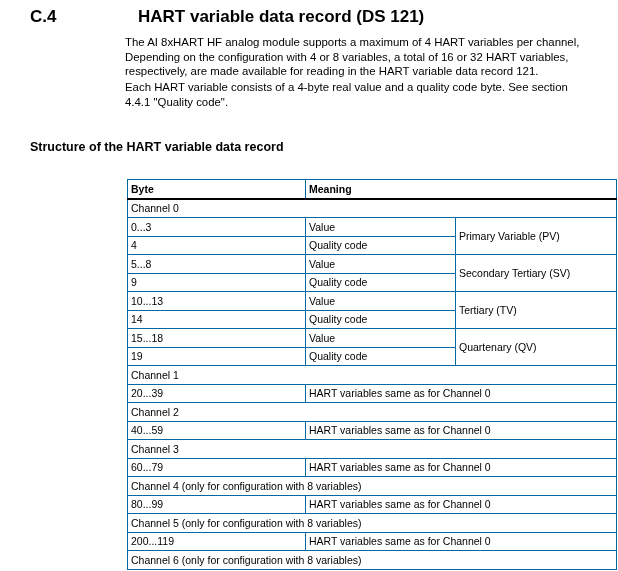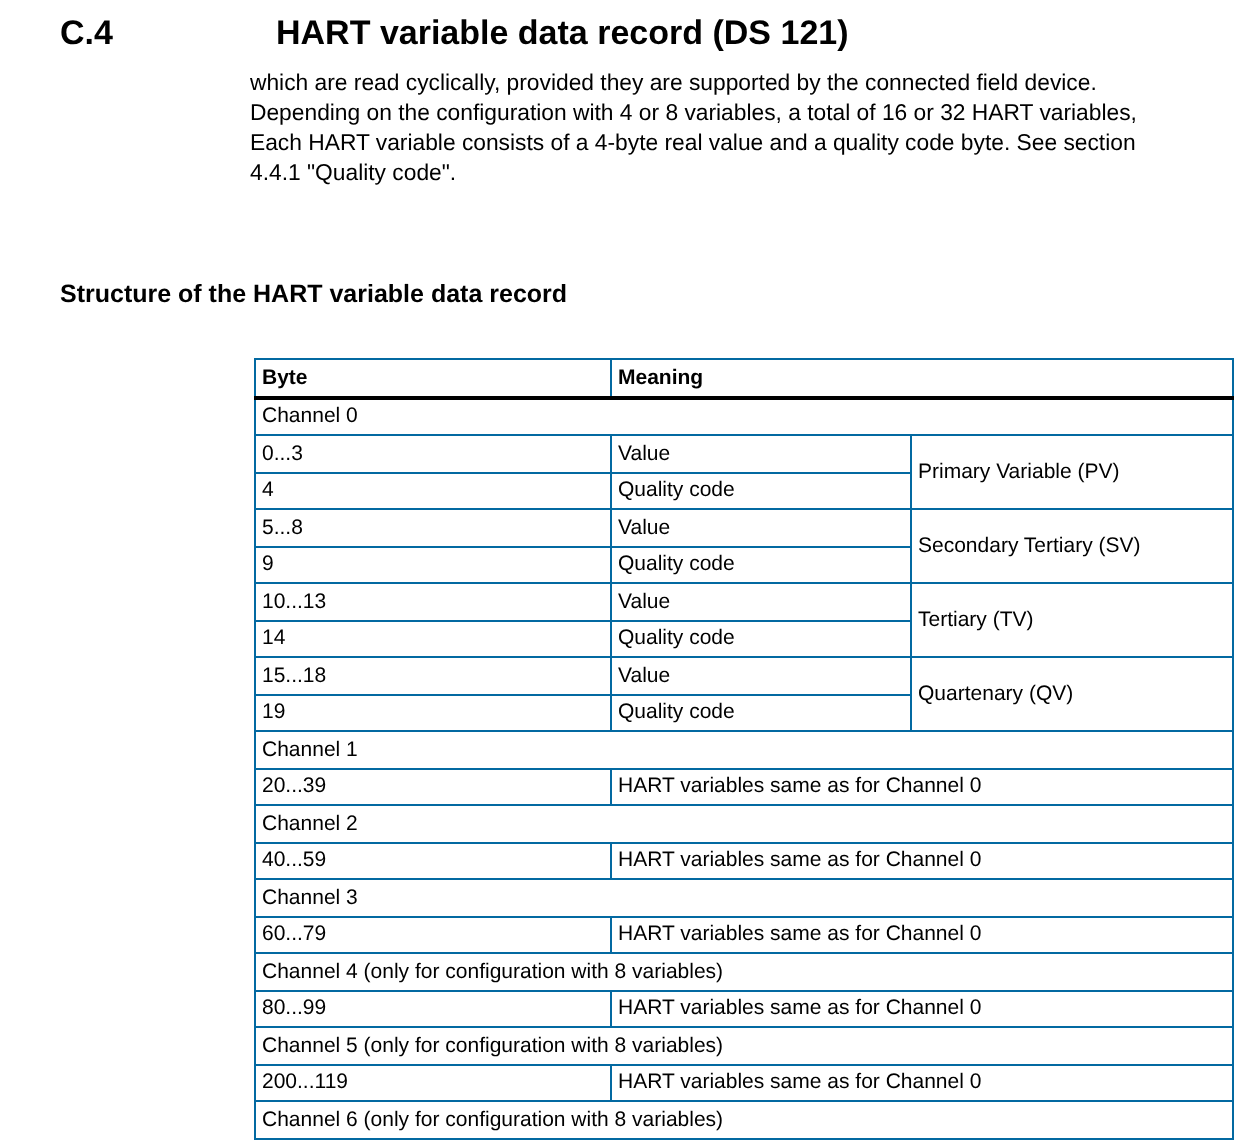--- a/index.html
+++ b/index.html
@@ -54,22 +54,23 @@
     border-bottom: 2px solid #000;
   }
 </style>
 </head>
 <body>
 
 <div class="section-number">C.4</div>
 <div class="section-title">HART variable data record (DS 121)</div>
 
 <div class="body-text">
-  <div class="body-line">which are read cyclically, provided they are supported by the connected field device.</div>
+  <div class="body-line">The AI 8xHART HF analog module supports a maximum of 4 HART variables per channel,</div>
   <div class="body-line">Depending on the configuration with 4 or 8 variables, a total of 16 or 32 HART variables,</div>
+  <div class="body-line">respectively, are made available for reading in the HART variable data record 121.</div>
   <div class="body-line para-gap">Each HART variable consists of a 4-byte real value and a quality code byte. See section</div>
   <div class="body-line">4.4.1 "Quality code".</div>
 </div>
 
 <div class="table-caption">Structure of the HART variable data record</div>
 
 <table class="data-table">
   <colgroup>
       <col style="width: 178px;">
       <col style="width: 150px;">

